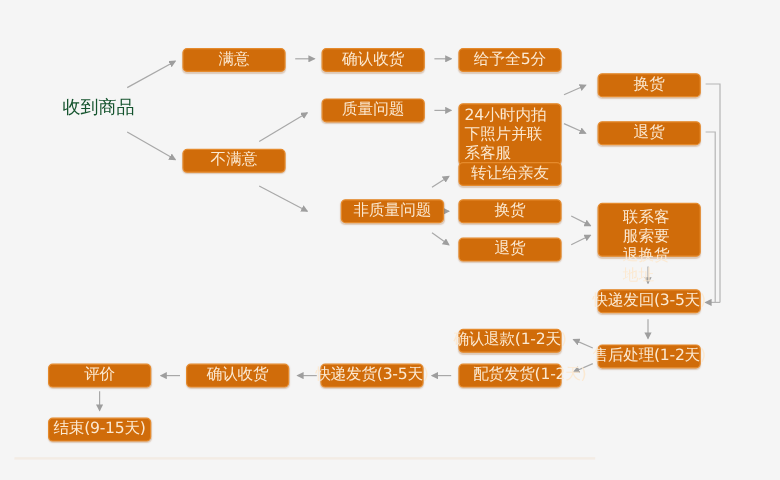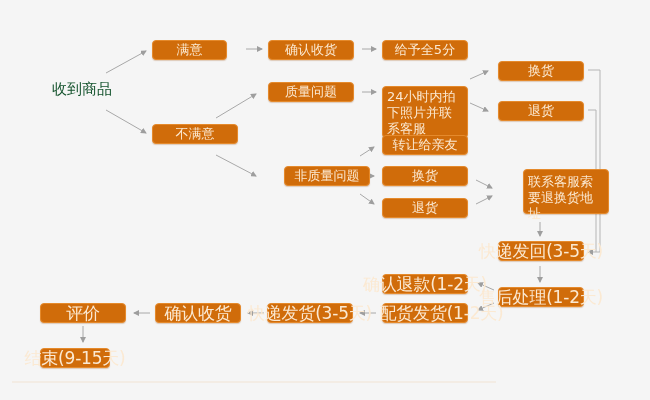--- a/index.html
+++ b/index.html
@@ -10,21 +10,21 @@
   .node {
     position:absolute; box-sizing:border-box;
     background:#d06c0a; color:#fbe9d2;
     border:1px solid #e58a2c;
     border-radius:4px;
     display:flex; align-items:center; justify-content:center;
     font-size:13px; line-height:16px; text-align:center;
     box-shadow:0 1px 1px rgba(150,70,0,0.25);
     white-space:nowrap;
   }
-  .node.sm { font-size:17px; letter-spacing:-0.2px; }
+  .node.sm { font-size:13px; letter-spacing:-0.2px; }
   .node.multi { white-space:normal; justify-content:flex-start; align-items:flex-start; text-align:left; padding:2px 4px; font-size:13px; line-height:16px; }
   .start-label {
     position:absolute; left:52px; top:80px; font-size:15px; color:#14532d;
   }
   svg.edges { position:absolute; left:0; top:0; }
   .baseline {
     position:absolute; left:12px; top:381px; width:484px; height:2px; background:#f3ece4;
   }
 </style>
 </head>
@@ -75,44 +75,44 @@
 
   <g stroke="#b5b5b5" stroke-width="1" fill="none">
     <polyline points="588,70 600,70 600,252"></polyline>
     <polyline points="588,110 596,110 596,252"></polyline>
   </g>
   <line x1="600" y1="252" x2="588" y2="252" stroke="#b5b5b5" stroke-width="1" marker-end="url(#ah)"></line>
 </svg>
 
 <div class="start-label">收到商品</div>
 
-<div class="node" style="left:152px;top:40px;width:75px;height:20px;">满意</div>
+<div class="node" style="left:152px;top:40px;width:86px;height:20px;">满意</div>
 <div class="node" style="left:268px;top:40px;width:86px;height:20px;">确认收货</div>
 <div class="node" style="left:382px;top:40px;width:86px;height:20px;">给予全5分</div>
 
 <div class="node" style="left:152px;top:124px;width:86px;height:20px;">不满意</div>
 
 <div class="node" style="left:268px;top:82px;width:86px;height:20px;">质量问题</div>
 <div class="node multi" style="left:382px;top:70px;width:86px;height:52px;margin-top:16px;">24小时内拍下照片并联系客服</div>
 
 <div class="node" style="left:498px;top:61px;width:86px;height:20px;">换货</div>
 <div class="node" style="left:498px;top:101px;width:86px;height:20px;">退货</div>
 
 <div class="node" style="left:284px;top:166px;width:86px;height:20px;">非质量问题</div>
 
 <div class="node" style="left:382px;top:135px;width:86px;height:20px;">转让给亲友</div>
 <div class="node" style="left:382px;top:166px;width:86px;height:20px;">换货</div>
 <div class="node" style="left:382px;top:198px;width:86px;height:20px;">退货</div>
 
-<div class="node multi" style="left:498px;top:169px;width:86px;height:45px;padding:4px 4px;margin-left:25px;">联系客服索要退换货地址</div>
+<div class="node multi" style="left:498px;top:169px;width:86px;height:45px;padding:4px 20px;">联系客服索要退换货地址</div>
 
 <div class="node sm" style="left:498px;top:241px;width:86px;height:20px;">快递发回(3-5天)</div>
 <div class="node sm" style="left:498px;top:287px;width:86px;height:20px;">售后处理(1-2天)</div>
 
 <div class="node sm" style="left:382px;top:274px;width:86px;height:20px;">确认退款(1-2天)</div>
 <div class="node sm" style="left:382px;top:303px;width:86px;height:20px;padding-left:33px;">配货发货(1-2天)</div>
 
 <div class="node sm" style="left:267px;top:303px;width:86px;height:20px;">快递发货(3-5天)</div>
 <div class="node sm" style="left:155px;top:303px;width:86px;height:20px;">确认收货</div>
 <div class="node sm" style="left:40px;top:303px;width:86px;height:20px;">评价</div>
-<div class="node sm" style="left:40px;top:348px;width:70px;height:20px;">结束(9-15天)</div>
+<div class="node sm" style="left:40px;top:348px;width:86px;height:20px;">结束(9-15天)</div>
 
 <div class="baseline"></div>
 
 </body></html>

